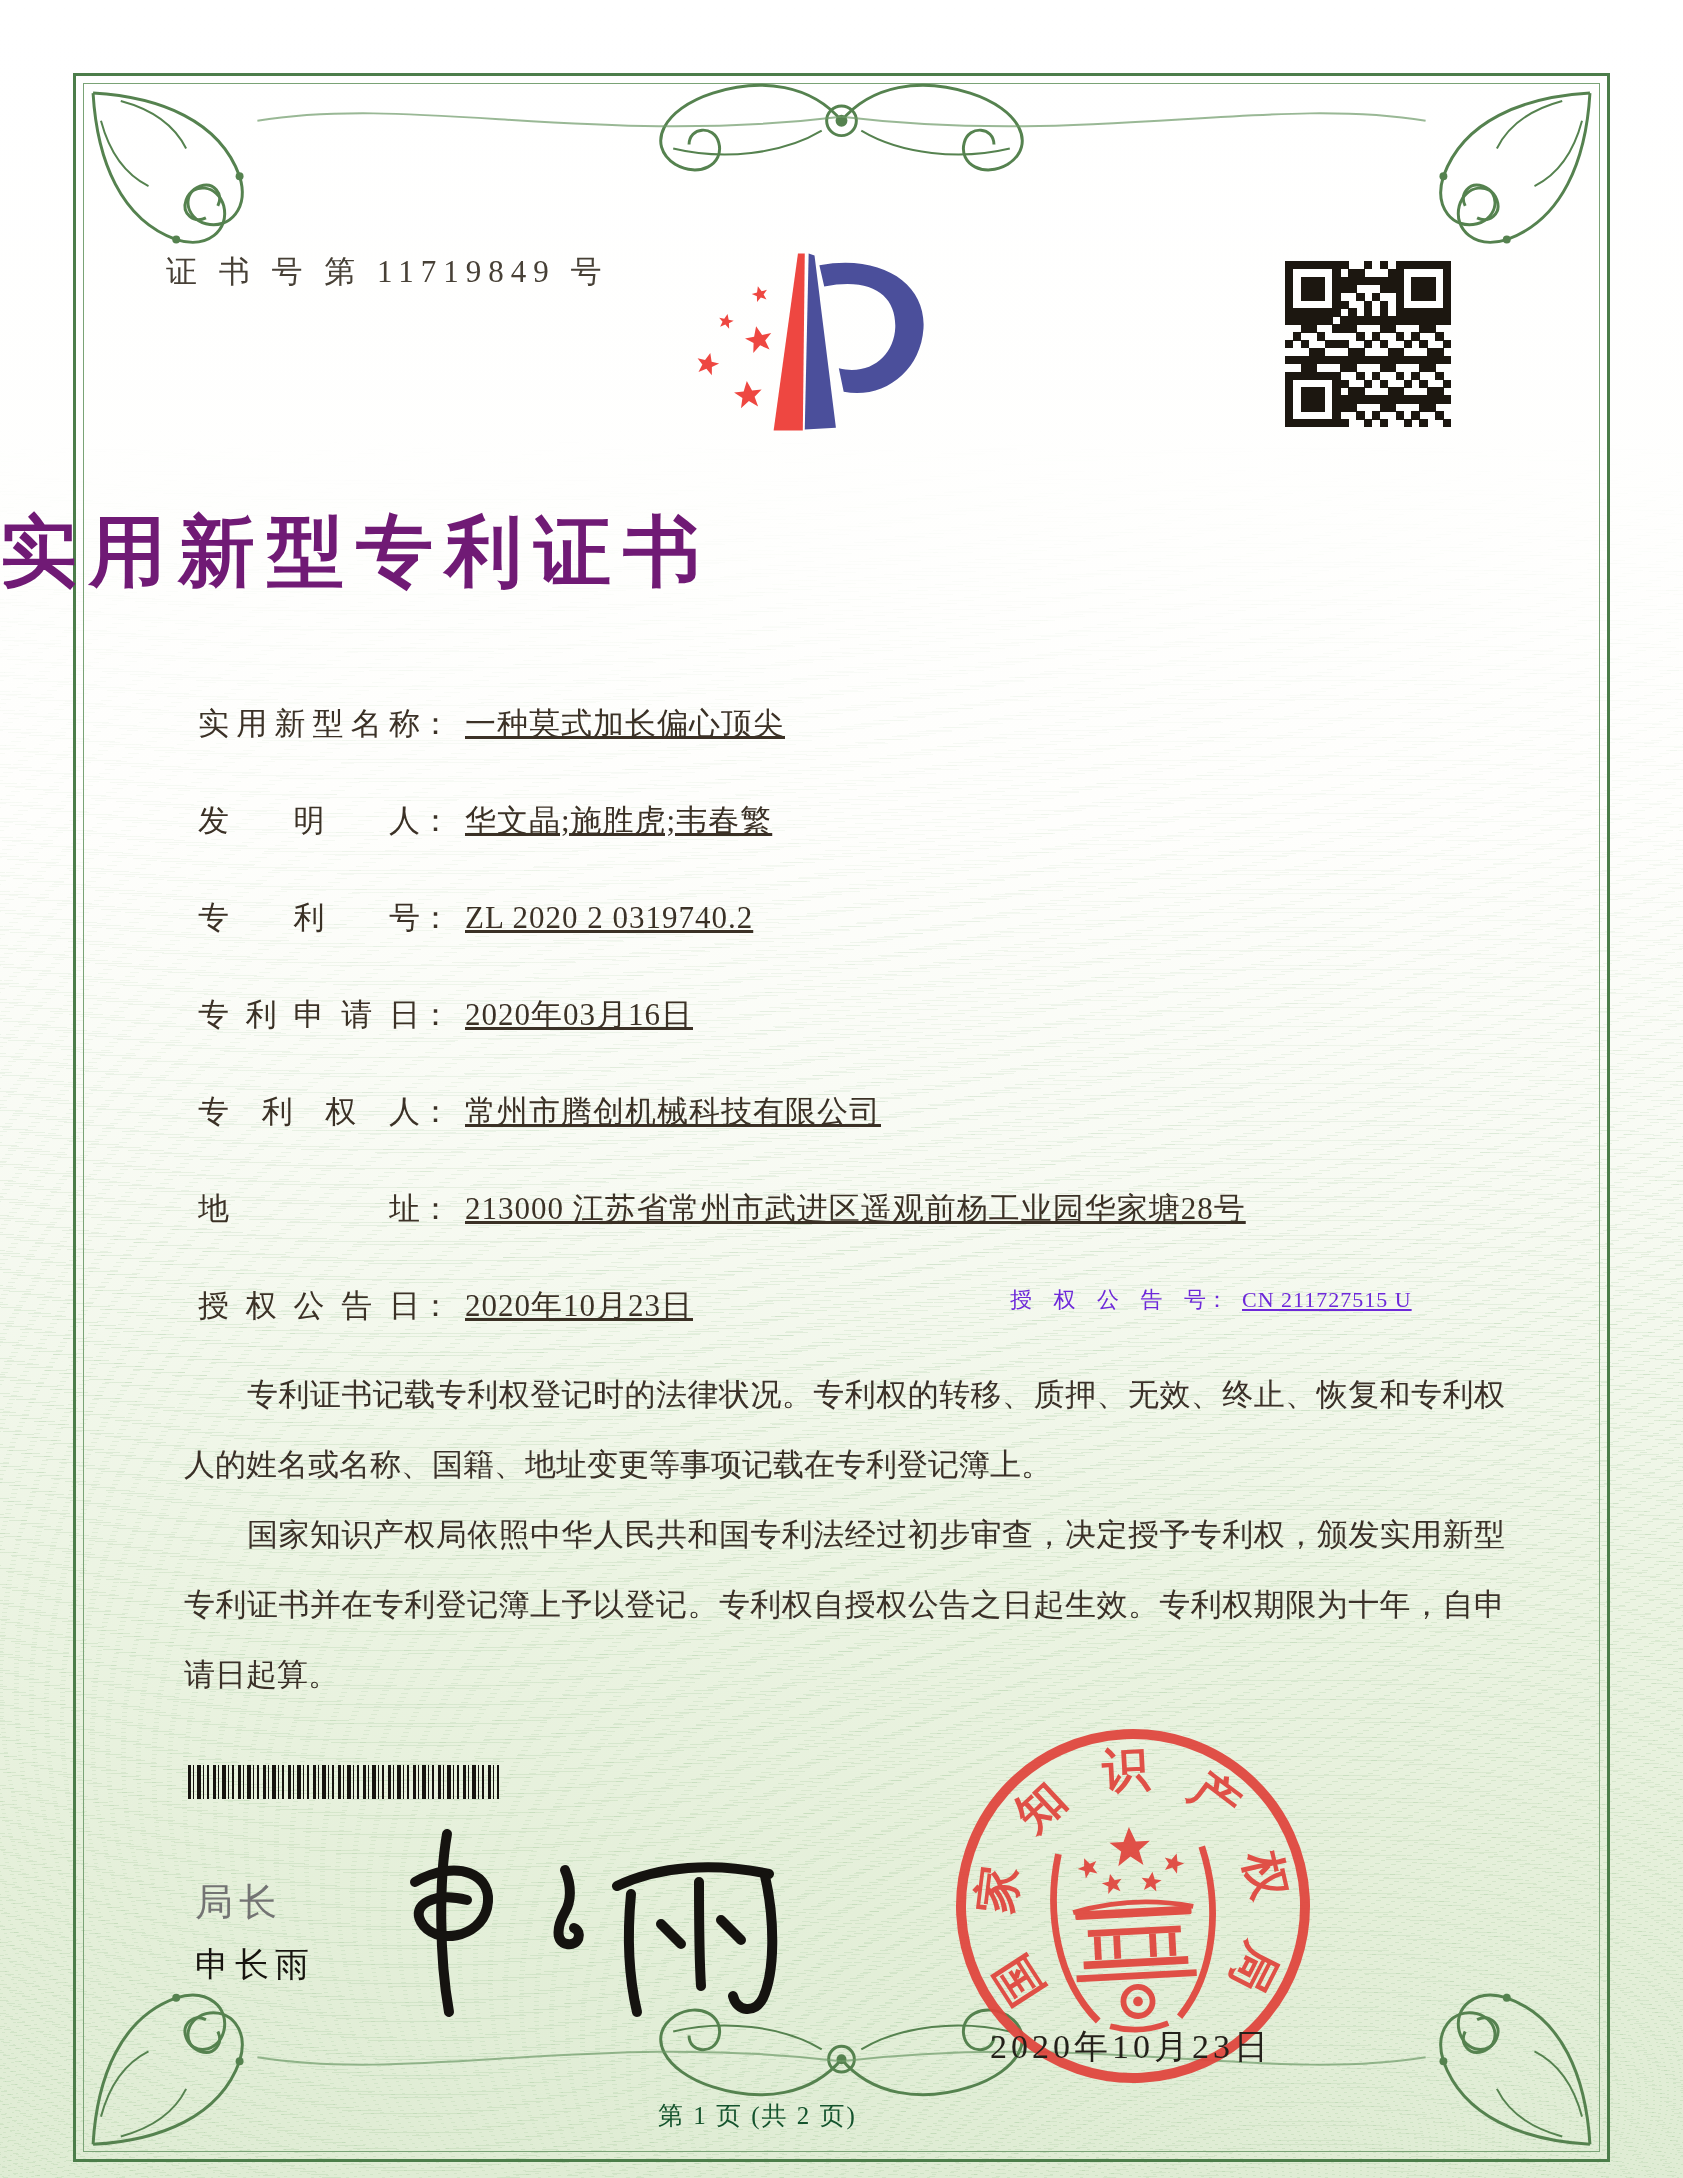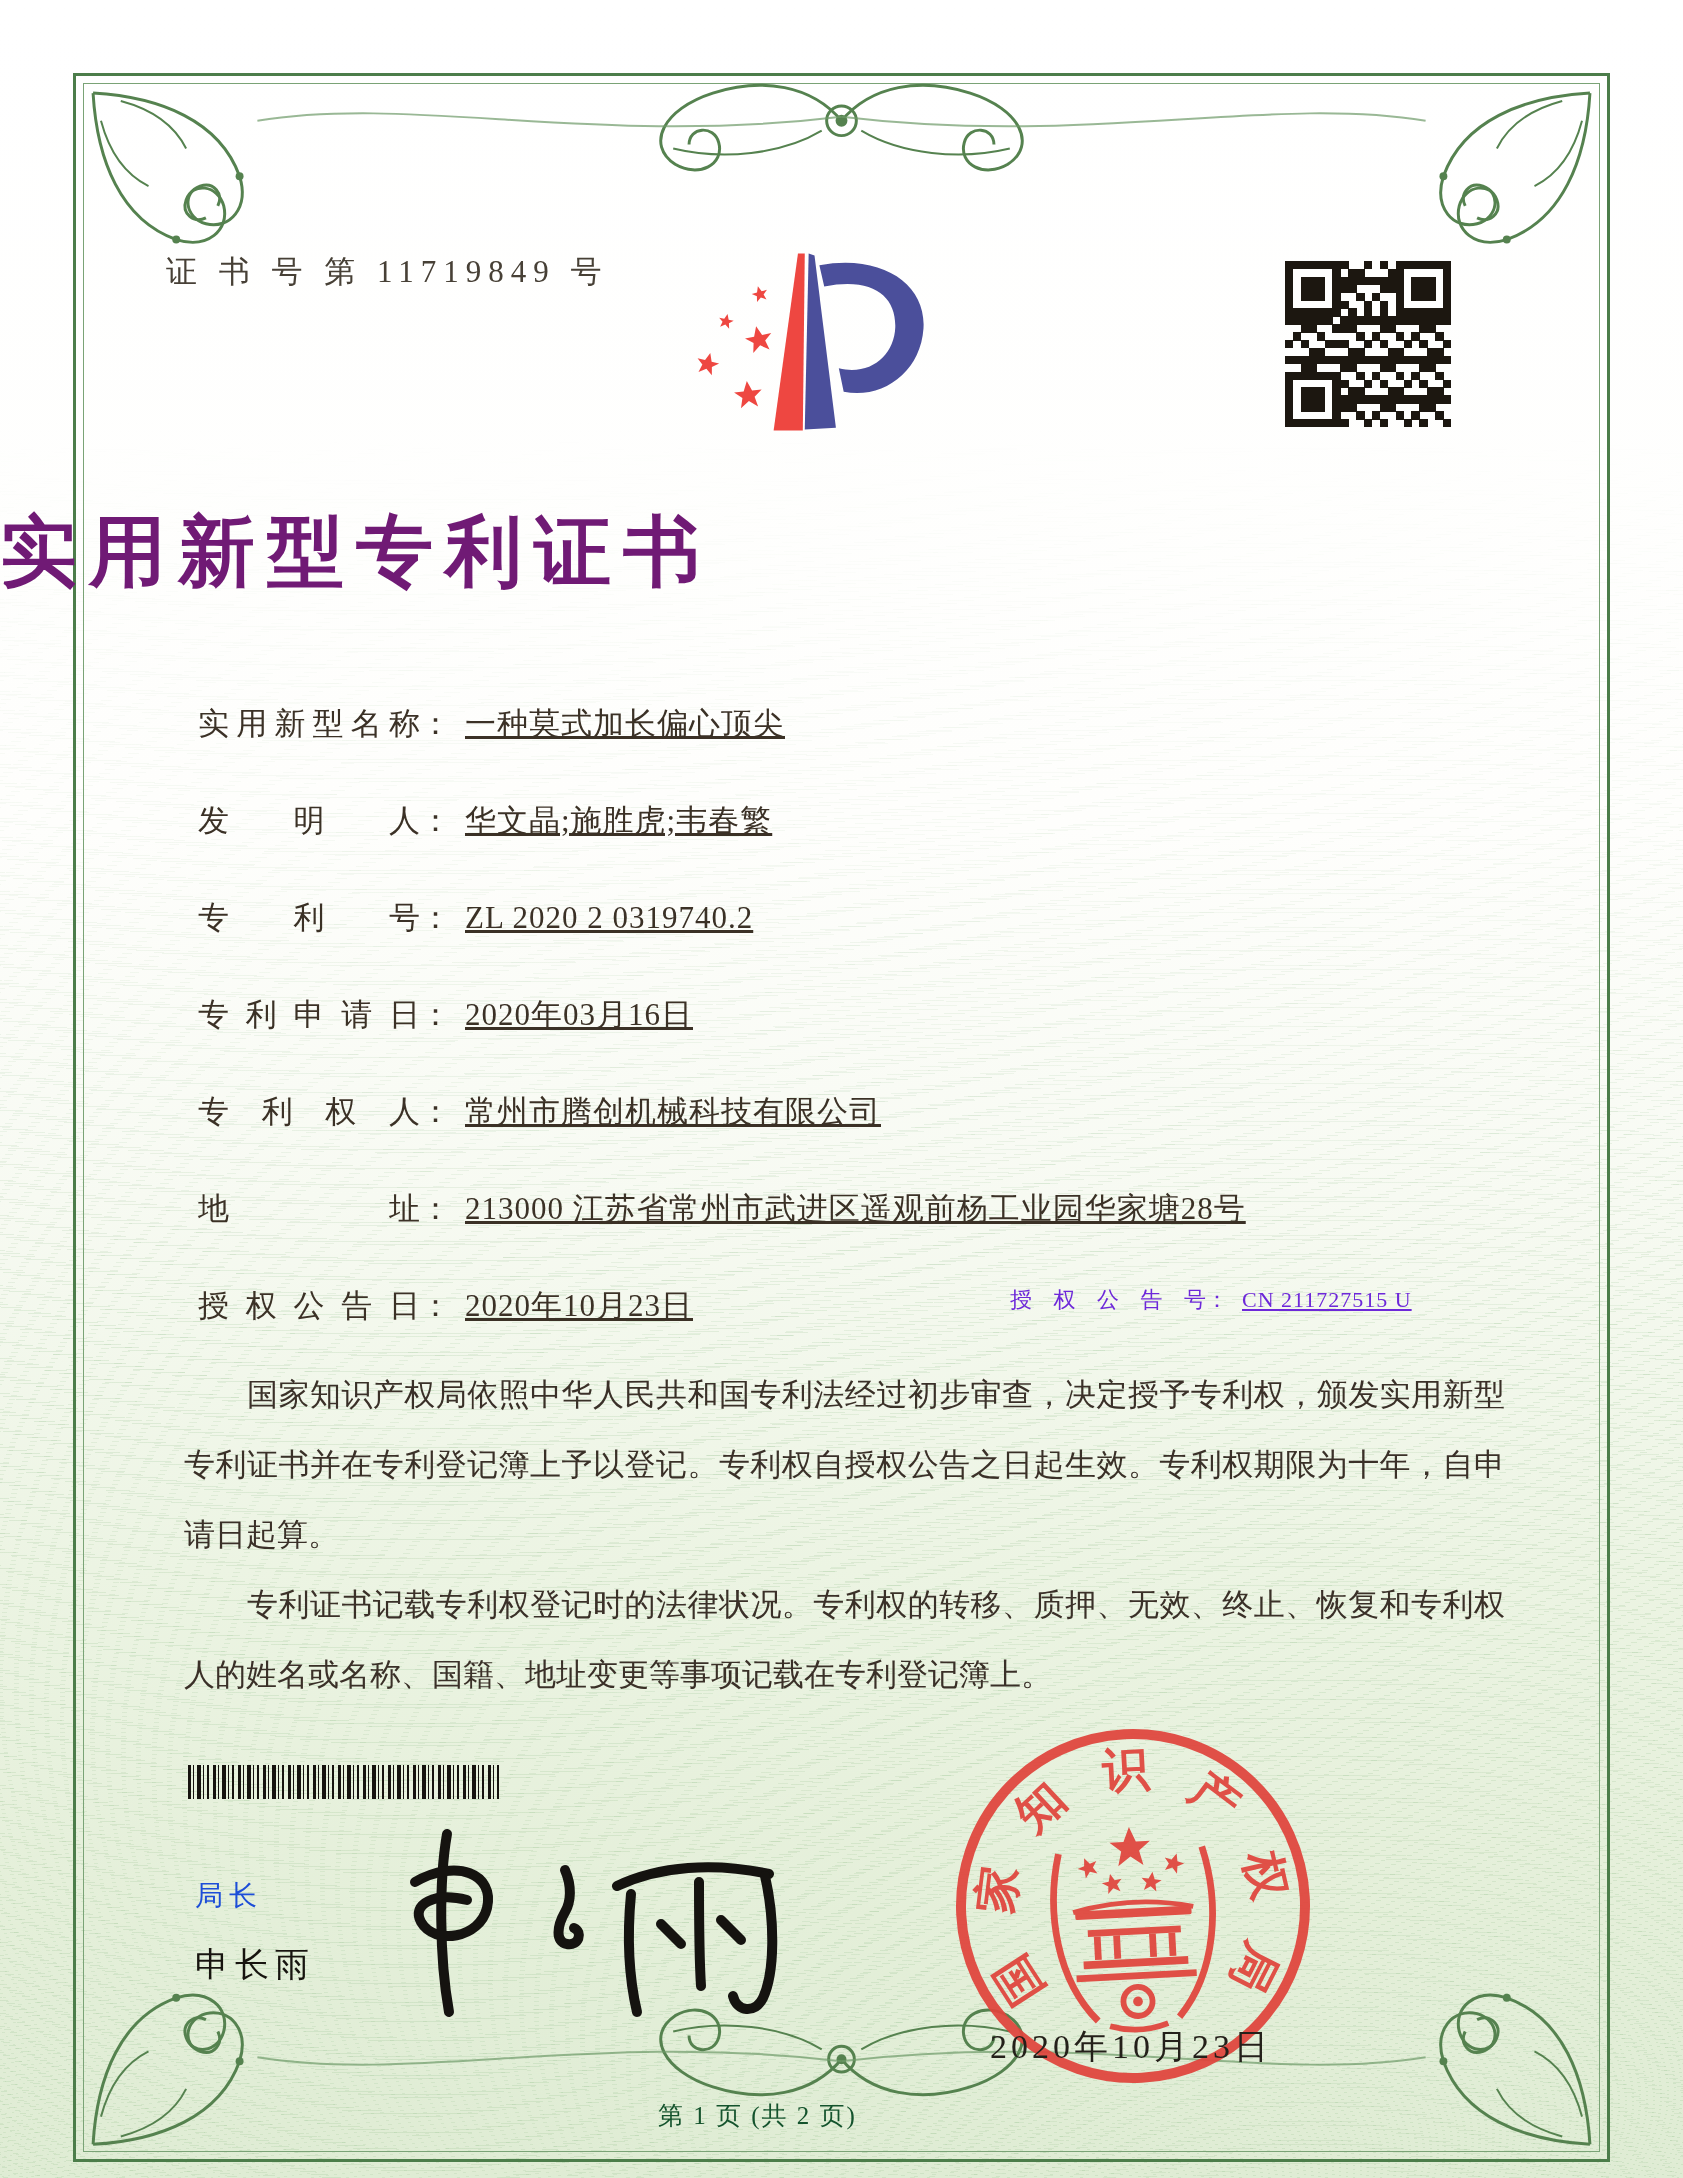--- a/index.html
+++ b/index.html
@@ -38,21 +38,21 @@
   .body-text{position:absolute; left:184px; top:1360px; width:1321px; font-size:31px;
              line-height:70px; color:#3a3028; text-align:justify;}
   .body-text p{text-indent:63px; margin:0;}
 
   .barcode{position:absolute; left:188px; top:1765px; width:311px; height:34px;
     background:repeating-linear-gradient(90deg,
       #16130f 0 3px,#ffffff00 3px 5px,#16130f 5px 6px,#ffffff00 6px 9px,
       #16130f 9px 13px,#ffffff00 13px 15px,#16130f 15px 16px,#ffffff00 16px 19px,
       #16130f 19px 21px,#ffffff00 21px 25px);}
 
-  .signer-title{position:absolute; left:195px; top:1877px; font-size:28px; color:#1d4ed8;
+  .signer-title{position:absolute; left:195px; top:1877px; font-size:38px; color:#737373;
                 font-family:"Liberation Sans","DejaVu Sans",sans-serif; letter-spacing:6px;}
   .signer-name{position:absolute; left:195px; top:1942px; font-size:34px; color:#17140f;
                font-family:"Liberation Sans","DejaVu Sans",sans-serif; letter-spacing:6px;}
   .signature{position:absolute; left:368px; top:1816px; width:442px; height:210px;}
 
   .seal{position:absolute; left:956px; top:1729px; width:354px; height:354px;
         border:10px solid #e0443c; border-radius:50%; transform:rotate(-3deg); opacity:.93;}
   .seal-char{position:absolute; left:50%; top:50%; font-size:47px; font-weight:700; color:#e0443c;
              transform:translate(-50%,-50%) rotate(var(--a)) translateY(-136px);}
   .emblem{position:absolute; left:50%; top:55%; transform:translate(-50%,-50%); width:194px; height:230px;}
@@ -409,22 +409,22 @@
   <span class="flabel">地址</span><span class="fcolon">：</span><span class="fval">213000 江苏省常州市武进区遥观前杨工业园华家塘28号</span>
 </div>
 <div class="frow" style="top:1285px">
   <span class="flabel">授权公告日</span><span class="fcolon">：</span><span class="fval">2020年10月23日</span>
   <span class="grant2">
     <span class="flabel">授权公告号</span><span class="fcolon">：</span><span class="fval">CN 211727515 U</span>
   </span>
 </div>
 
 <div class="body-text">
+  <p>专利证书记载专利权登记时的法律状况。专利权的转移、质押、无效、终止、恢复和专利权人的姓名或名称、国籍、地址变更等事项记载在专利登记簿上。</p>
   <p>国家知识产权局依照中华人民共和国专利法经过初步审查，决定授予专利权，颁发实用新型专利证书并在专利登记簿上予以登记。专利权自授权公告之日起生效。专利权期限为十年，自申请日起算。</p>
-  <p>专利证书记载专利权登记时的法律状况。专利权的转移、质押、无效、终止、恢复和专利权人的姓名或名称、国籍、地址变更等事项记载在专利登记簿上。</p>
 </div>
 
 <div class="barcode"></div>
 <div class="signer-title">局长</div>
 <div class="signer-name">申长雨</div>
 
 <div class="signature">
   <svg viewBox="0 0 440 210" width="100%" height="100%" fill="none" stroke="#151310" stroke-width="10" stroke-linecap="round">
     <path d="M78,18 C70,64 70,140 80,196"></path>
     <path d="M46,66 C88,42 126,58 118,92 C111,122 66,130 52,106 C42,88 66,76 98,84"></path>

